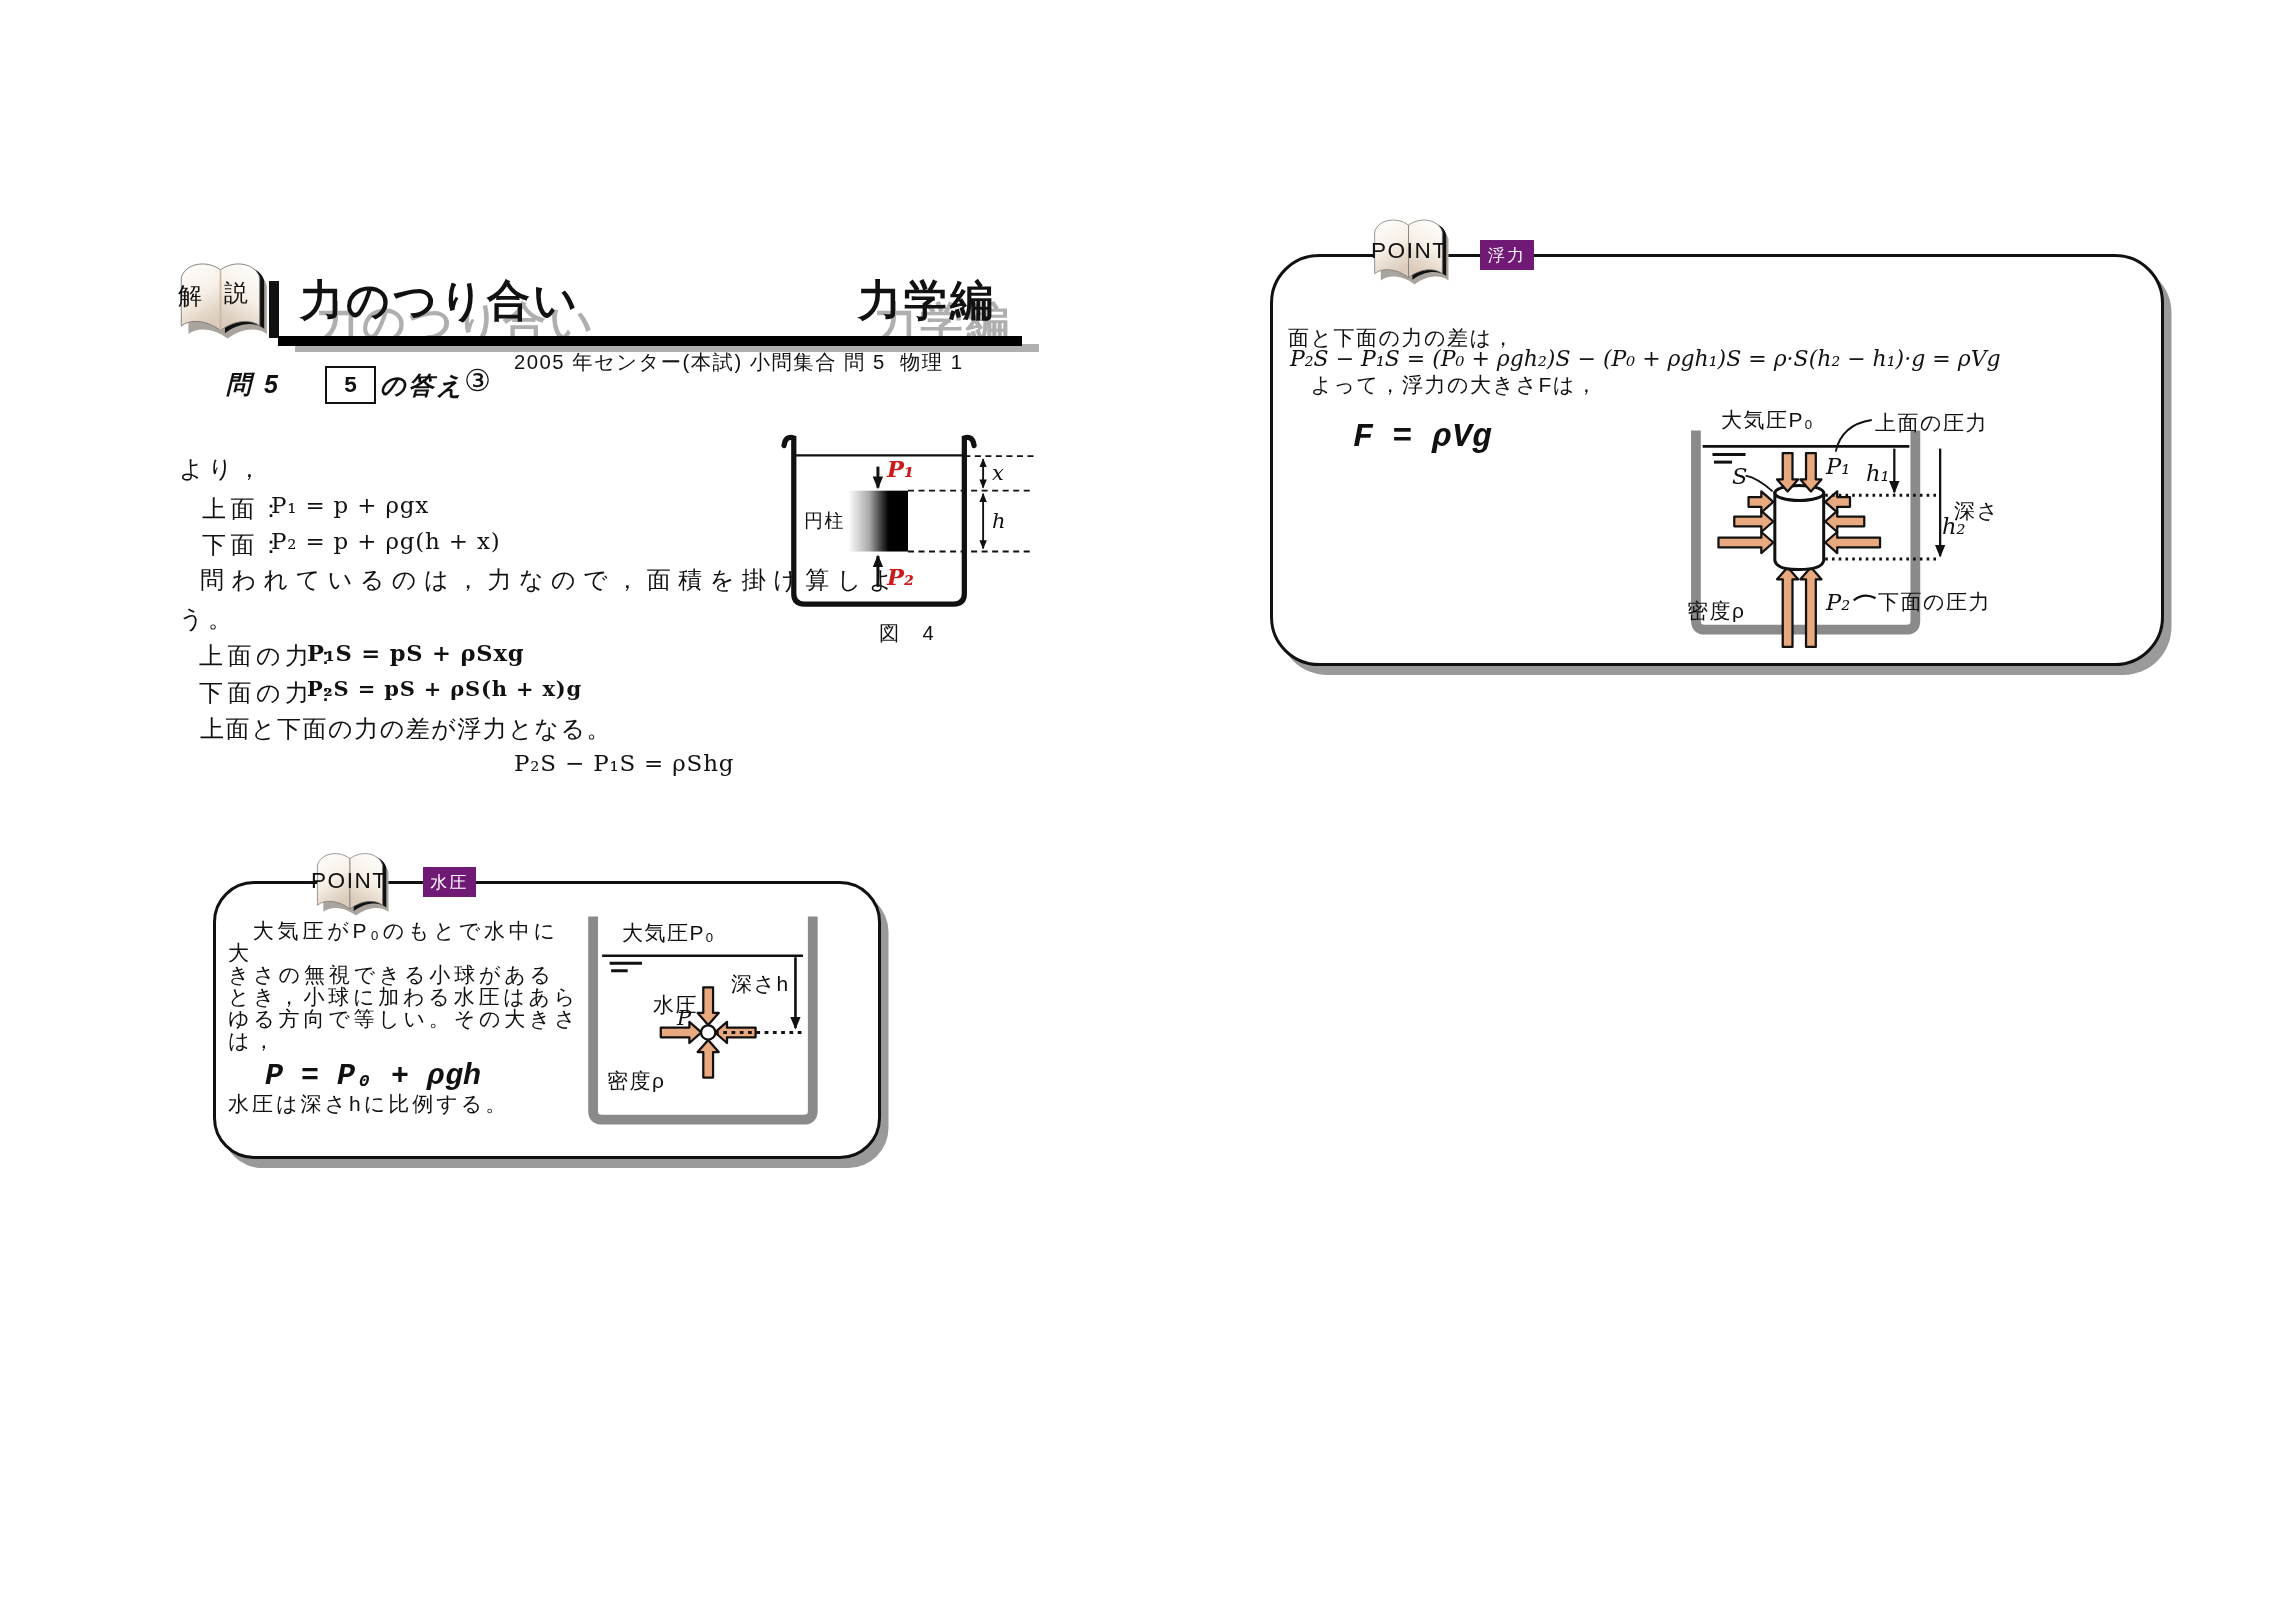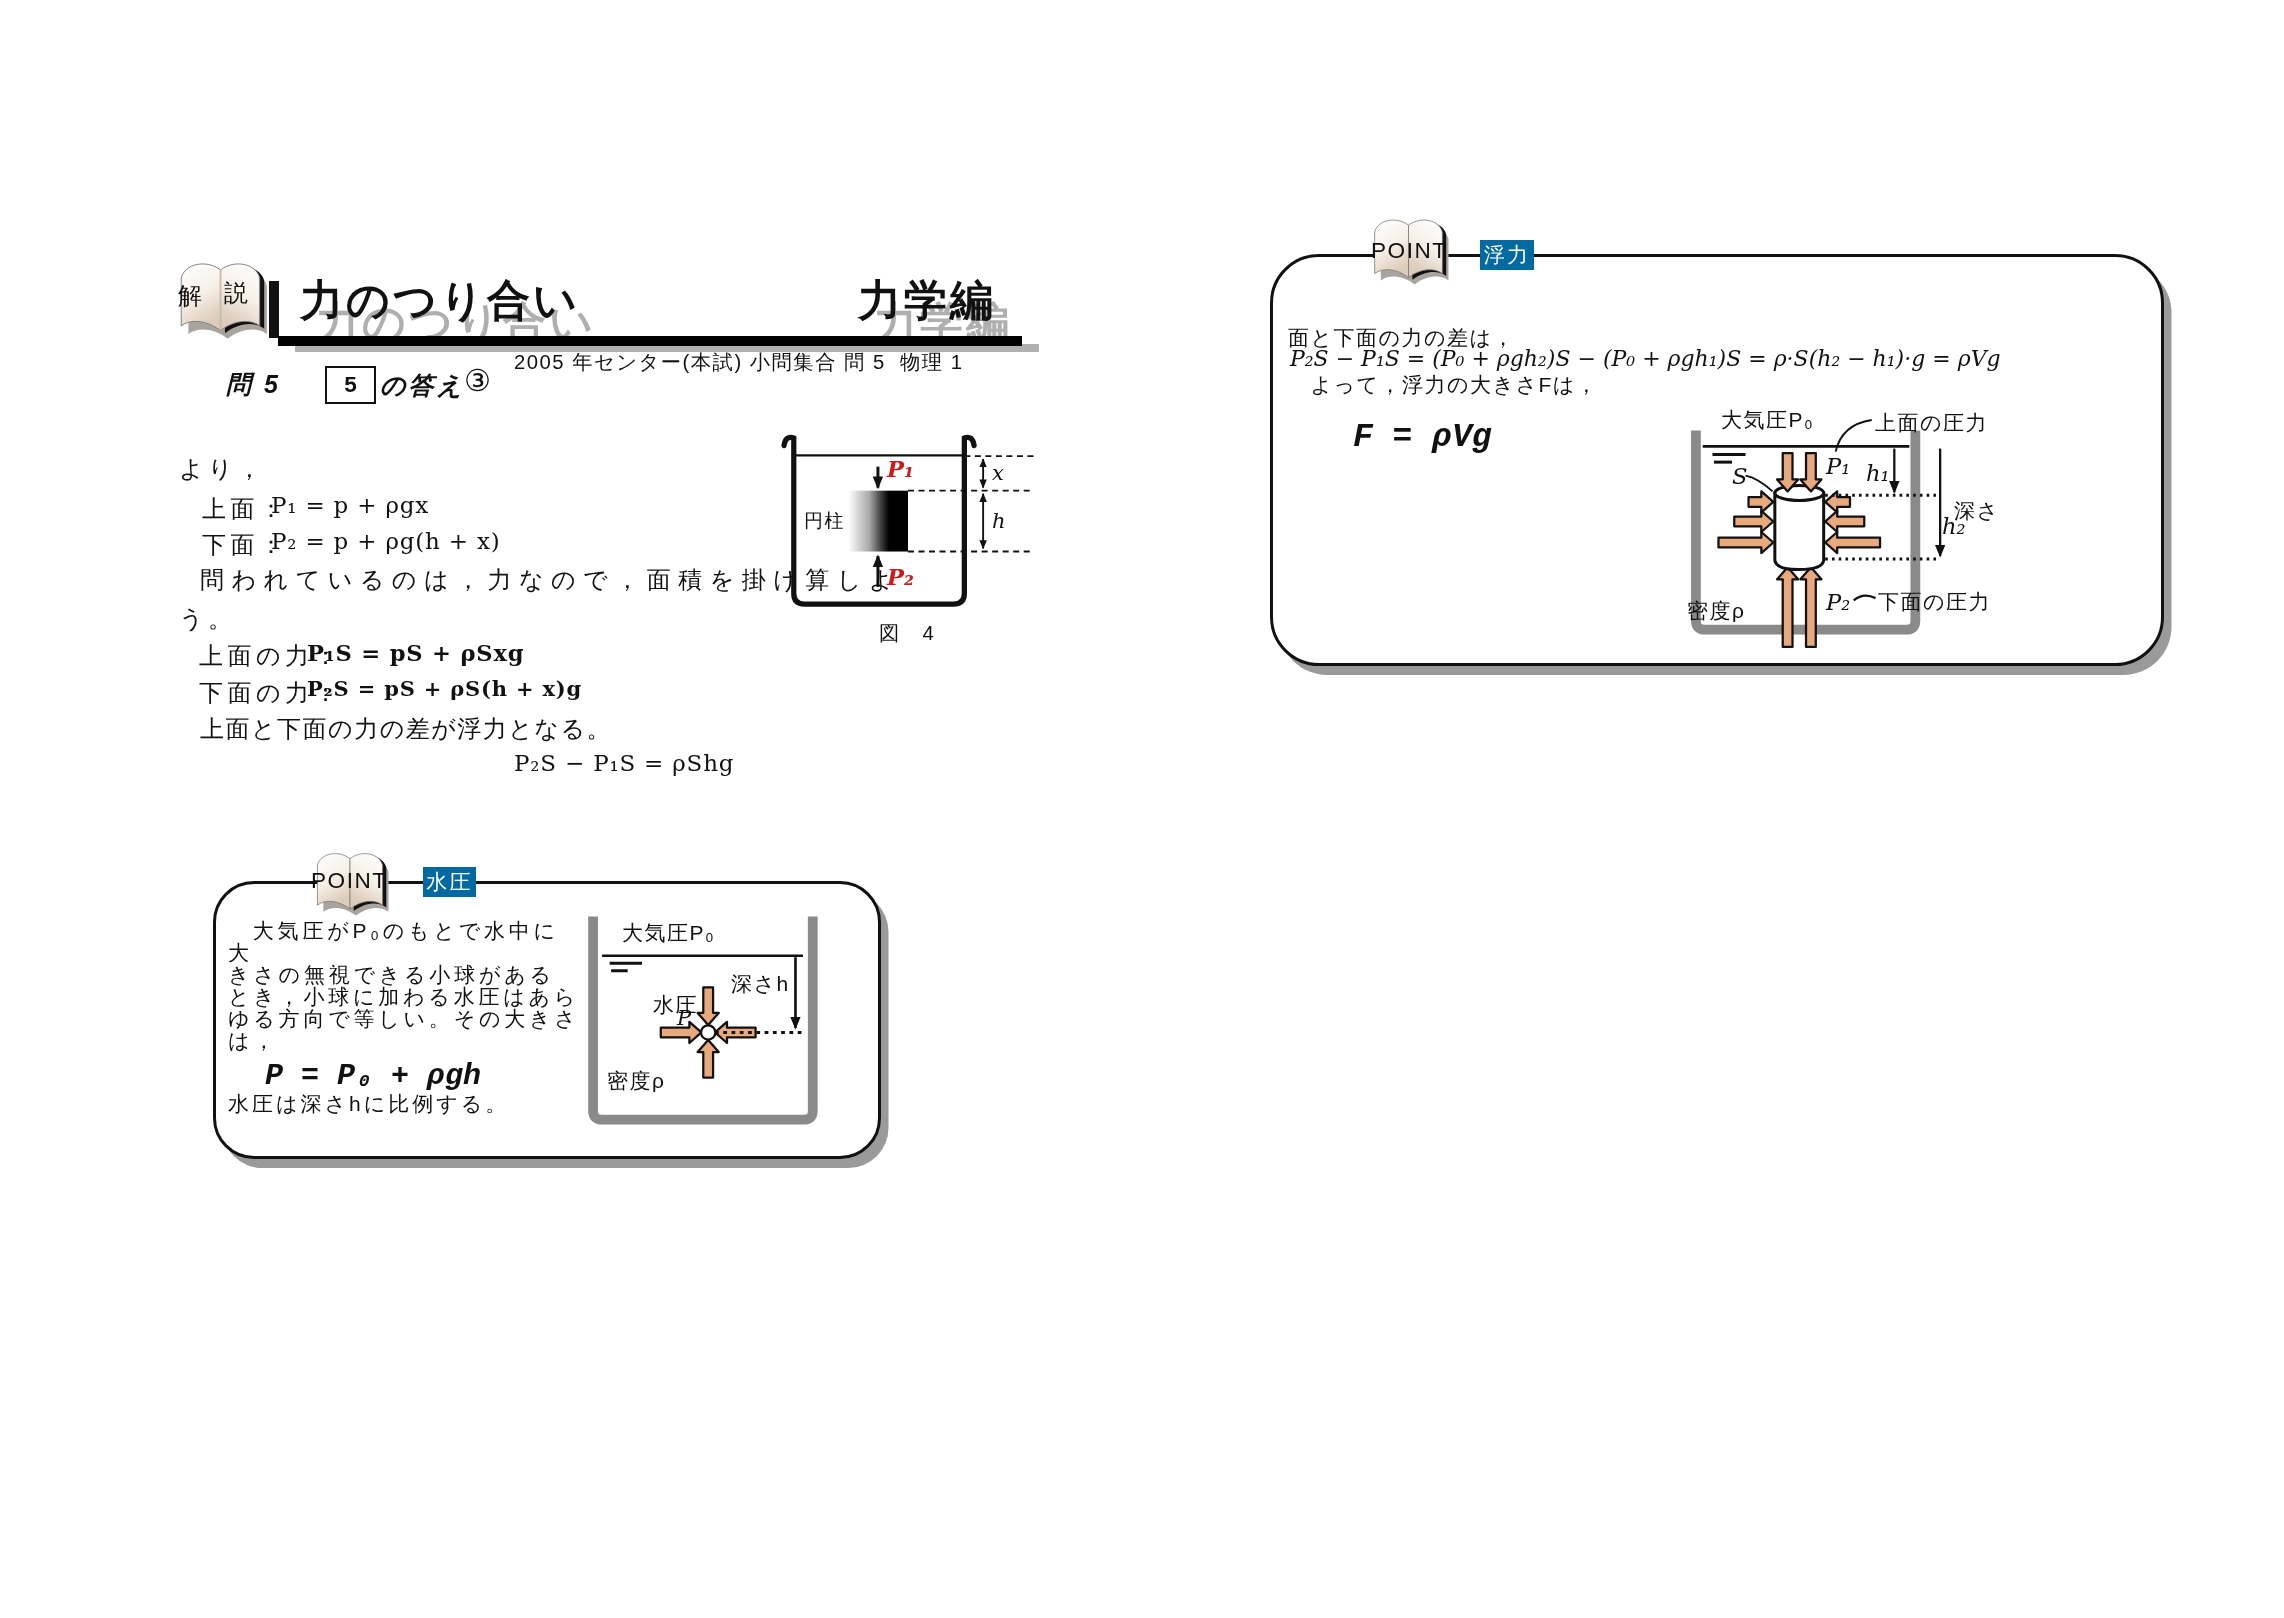--- a/index.html
+++ b/index.html
@@ -11,21 +11,21 @@
   .tight{letter-spacing:1.5px;}
   .fm{font-family:"DejaVu Serif",serif;font-size:23px;letter-spacing:0.8px;}
   .fmb{font-weight:700;}
   .title-main{font-size:43px;font-weight:700;letter-spacing:3px;}
   .ghost{color:#9c9c9c;opacity:.8;}
   .srcline{font-size:20.3px;letter-spacing:1.5px;}
   .qrow{font-size:25px;font-weight:600;letter-spacing:3px;font-style:italic;}
   .ansbox{border:2.3px solid #111;text-align:center;font-weight:600;}
   .pointbox{position:absolute;background:#fff;border:3.8px solid #111;
             box-shadow:8.3px 9.8px 0 -0.8px #9a9a9a;}
-  .tag{position:absolute;background:#0369a1;color:#fff;text-align:center;font-size:21px;
+  .tag{position:absolute;background:#701a75;color:#fff;text-align:center;font-size:17px;
        letter-spacing:2.3px;display:flex;align-items:center;justify-content:center;}
   .pointword{position:absolute;font-size:22.6px;letter-spacing:1.5px;color:#111;}
   .body28{font-size:21px;letter-spacing:3.8px;line-height:22px;white-space:pre-line;}
   .body28b{font-size:21px;letter-spacing:1.5px;line-height:23px;white-space:pre-line;}
   .lbl28{font-size:21px;letter-spacing:1.5px;}
   .bigfm{font-family:Liberation Mono, monospace;font-style:italic;font-weight:700;margin-top:8px;}
   .red{color:#cc1a1a;}
   .serif-it{font-family:"DejaVu Serif",serif;font-style:italic;}
   svg{position:absolute;overflow:visible;}
 </style>

